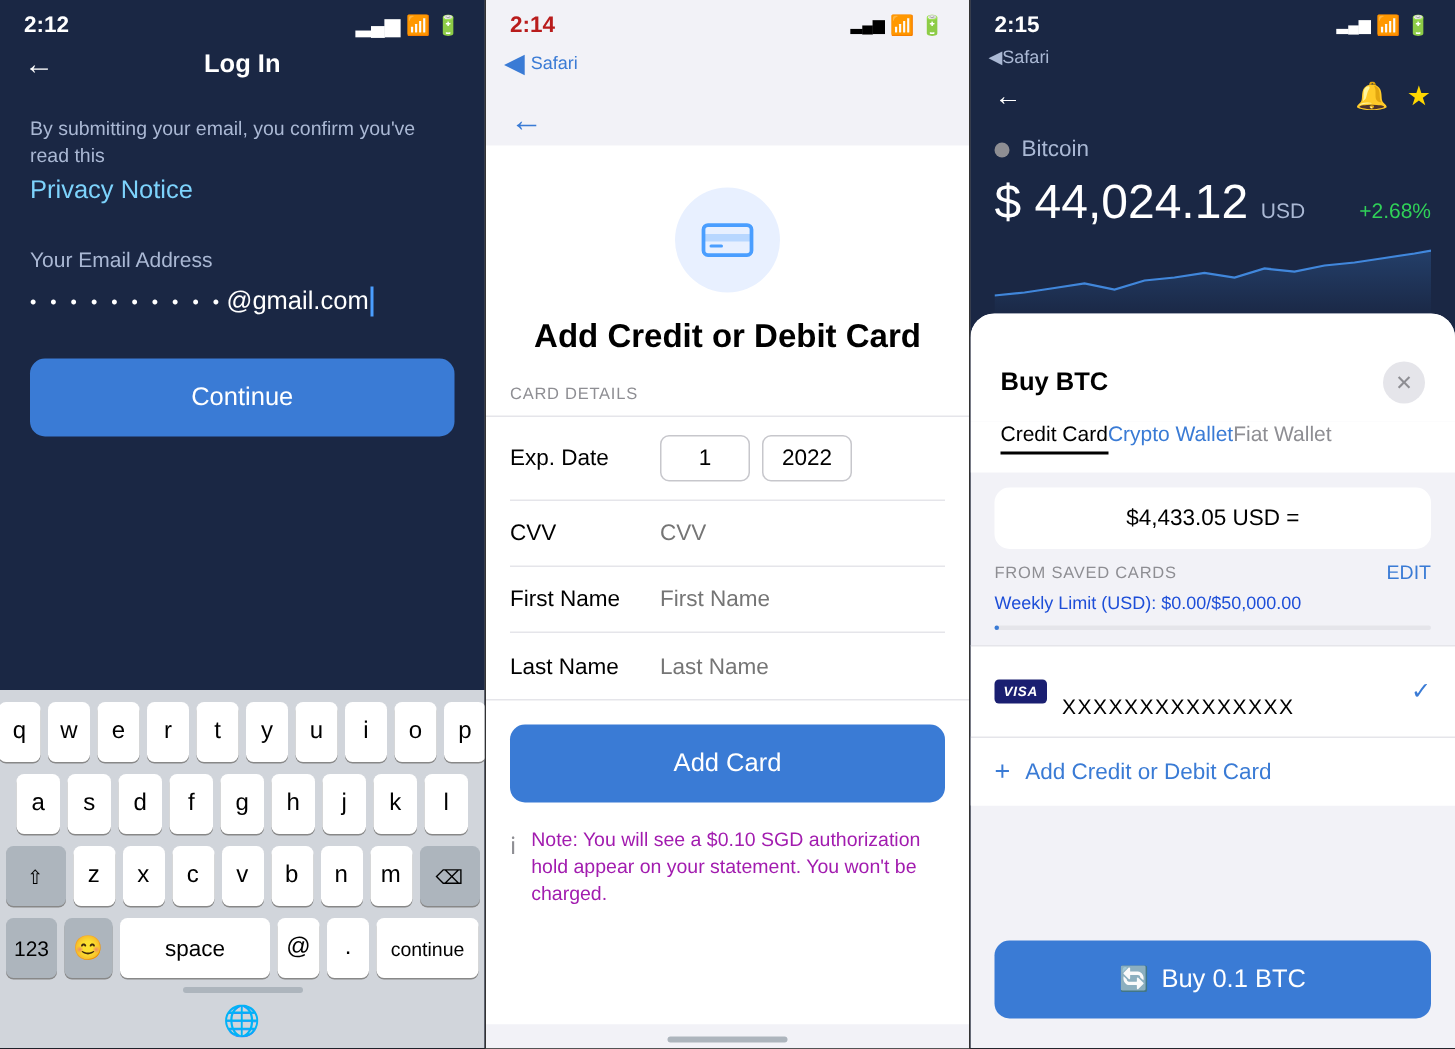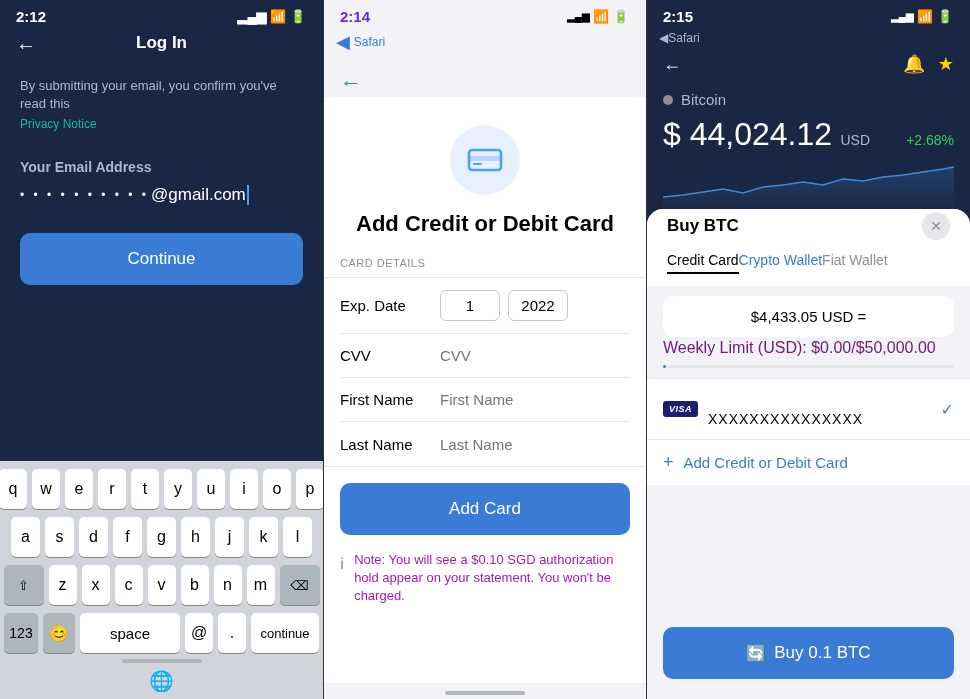--- a/index.html
+++ b/index.html
@@ -47,31 +47,30 @@
       cursor: pointer;
     }
     .screen1 .nav-bar .title { font-size: 17px; font-weight: 600; }
     .screen1 .subtitle {
       font-size: 13px;
       color: #aab8d4;
       padding: 12px 20px 4px;
       line-height: 1.4;
     }
     .screen1 .privacy-link {
-      color: #14b8a6;
-      font-size: 12px;
+      color: #7dd3fc;
+      font-size: 17px;
       padding: 0 20px;
       text-decoration: none;
       cursor: pointer;
     }
     .screen1 .email-label {
       font-size: 14px;
       color: #aab8d4;
       padding: 28px 20px 10px;
-      font-weight: bold;
     }
     .screen1 .email-field {
       display: flex;
       align-items: center;
       padding: 0 20px;
       font-size: 17px;
       color: white;
       letter-spacing: 2px;
     }
     .screen1 .email-field .dots { letter-spacing: 3px; font-size: 12px; margin-right: 2px; }
@@ -168,21 +167,21 @@
     }
     .screen2 .status-bar {
       display: flex;
       justify-content: space-between;
       align-items: center;
       padding: 8px 16px 4px;
       font-size: 13px;
       font-weight: 600;
       background: #f2f2f7;
     }
-    .screen2 .status-bar .time { font-size: 15px; font-weight: 700; color: #6d28d9; }
+    .screen2 .status-bar .time { font-size: 15px; font-weight: 700; color: #b91c1c; }
     .screen2 .safari-bar {
       display: flex;
       align-items: center;
       padding: 2px 12px 6px;
       font-size: 12px;
       color: #3a7bd5;
     }
     .screen2 .safari-bar .safari-back { font-size: 18px; margin-right: 4px; cursor: pointer; }
     .screen2 .nav-back {
       padding: 8px 16px 4px;
@@ -387,21 +386,21 @@
       border-radius: 16px 16px 0 0;
       height: 490px;
       display: flex;
       flex-direction: column;
       overflow: hidden;
     }
     .buy-sheet-header {
       display: flex;
       align-items: center;
       justify-content: space-between;
-      padding: 3px 20px 12px;
+      padding: 32px 20px 12px;
       background: white;
     }
     .buy-sheet-title {
       font-size: 17px;
       font-weight: 600;
       color: #000;
     }
     .close-btn {
       width: 28px;
       height: 28px;
@@ -469,22 +468,22 @@
       font-weight: 400;
       text-transform: uppercase;
       letter-spacing: 0.5px;
     }
     .edit-label {
       font-size: 13px;
       color: #3a7bd5;
       cursor: pointer;
     }
     .weekly-limit {
-      font-size: 16px;
-      color: #701a75;
+      font-size: 12px;
+      color: #1d4ed8;
       padding: 2px 16px 8px;
     }
     .limit-bar-bg {
       height: 3px;
       background: #e5e5ea;
       margin: 0 16px 10px;
       border-radius: 2px;
     }
     .limit-bar-fill {
       height: 3px;
@@ -762,20 +761,24 @@
     <div class="buy-sheet-header">
       <span class="buy-sheet-title">Buy BTC</span>
       <div class="close-btn">✕</div>
     </div>
     <div class="sheet-tabs">
       <span class="sheet-tab active">Credit Card</span>
       <span class="sheet-tab blue">Crypto Wallet</span>
       <span class="sheet-tab">Fiat Wallet</span>
     </div>
     <div class="usd-display">$4,433.05 USD =</div>
+    <div class="saved-cards-header">
+      <span class="saved-cards-label">FROM SAVED CARDS</span>
+      <span class="edit-label">EDIT</span>
+    </div>
     <div class="weekly-limit">Weekly Limit (USD): $0.00/$50,000.00</div>
     <div class="limit-bar-bg">
       <div class="limit-bar-fill"></div>
     </div>
     <div class="cards-list">
       <div class="card-item">
         <span class="visa-badge">VISA</span>
         <span class="card-number-display">XXXXXXXXXXXXXXX</span>
         <span class="check-icon">✓</span>
       </div>

